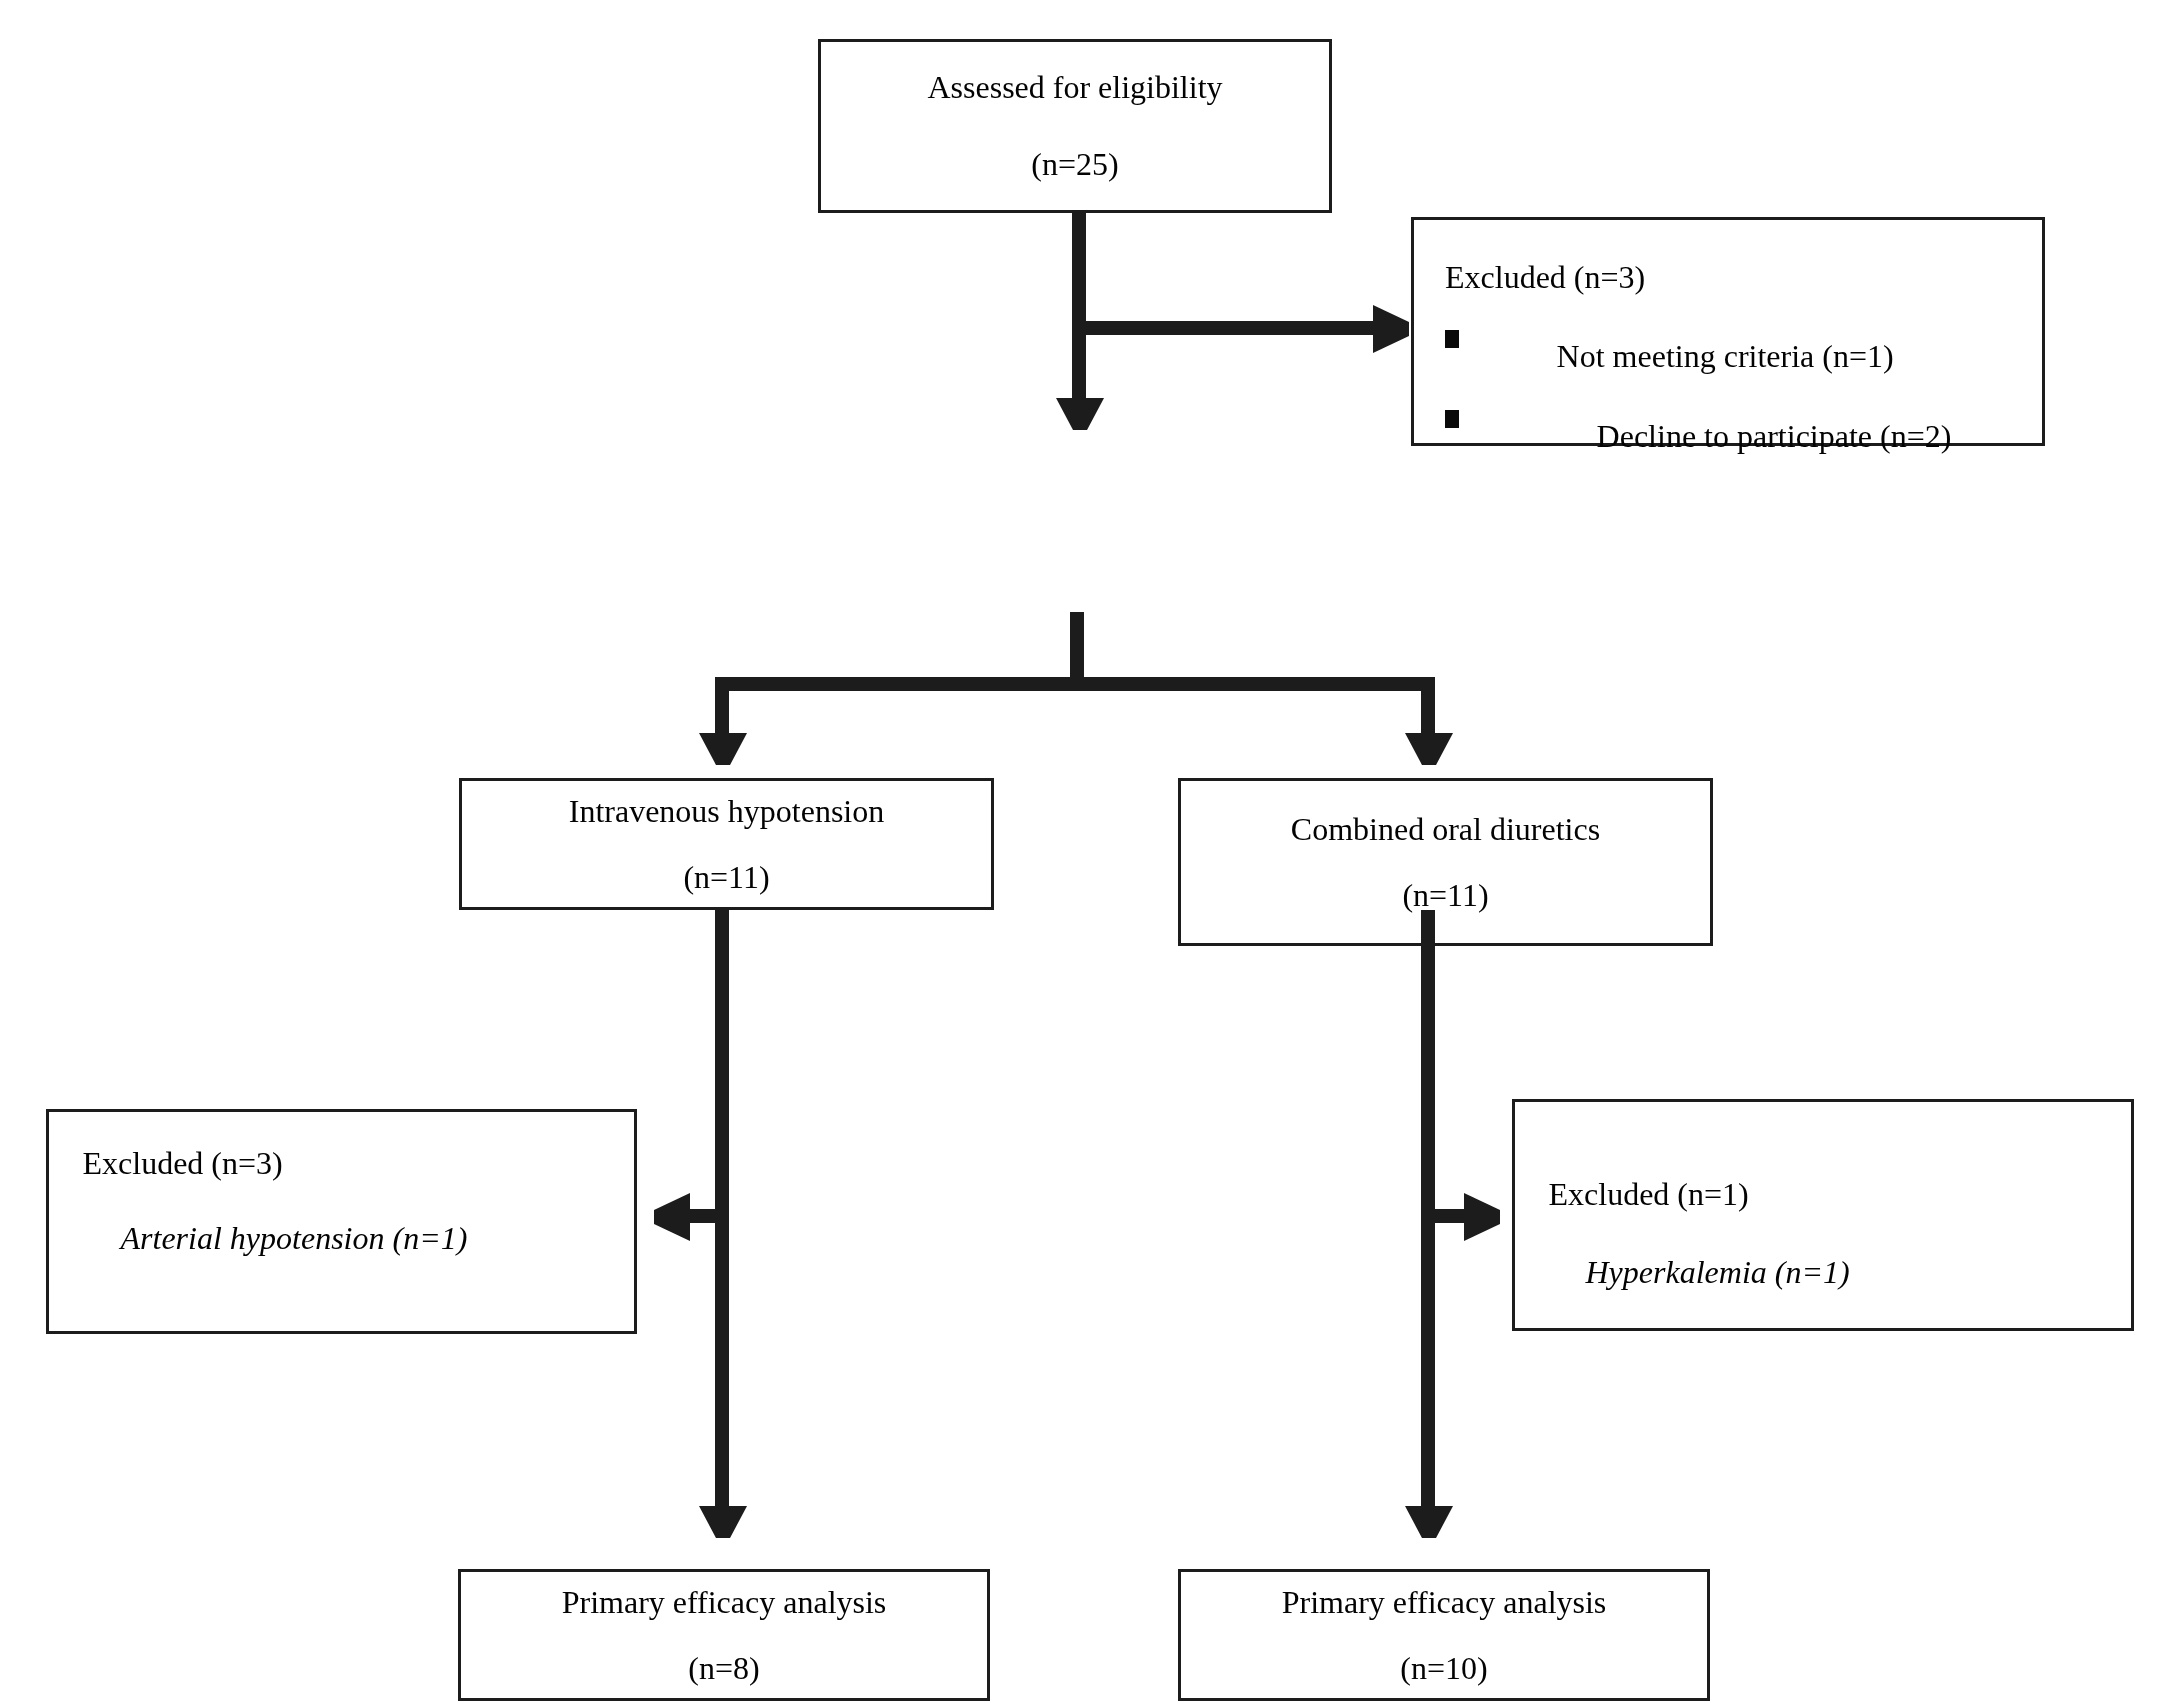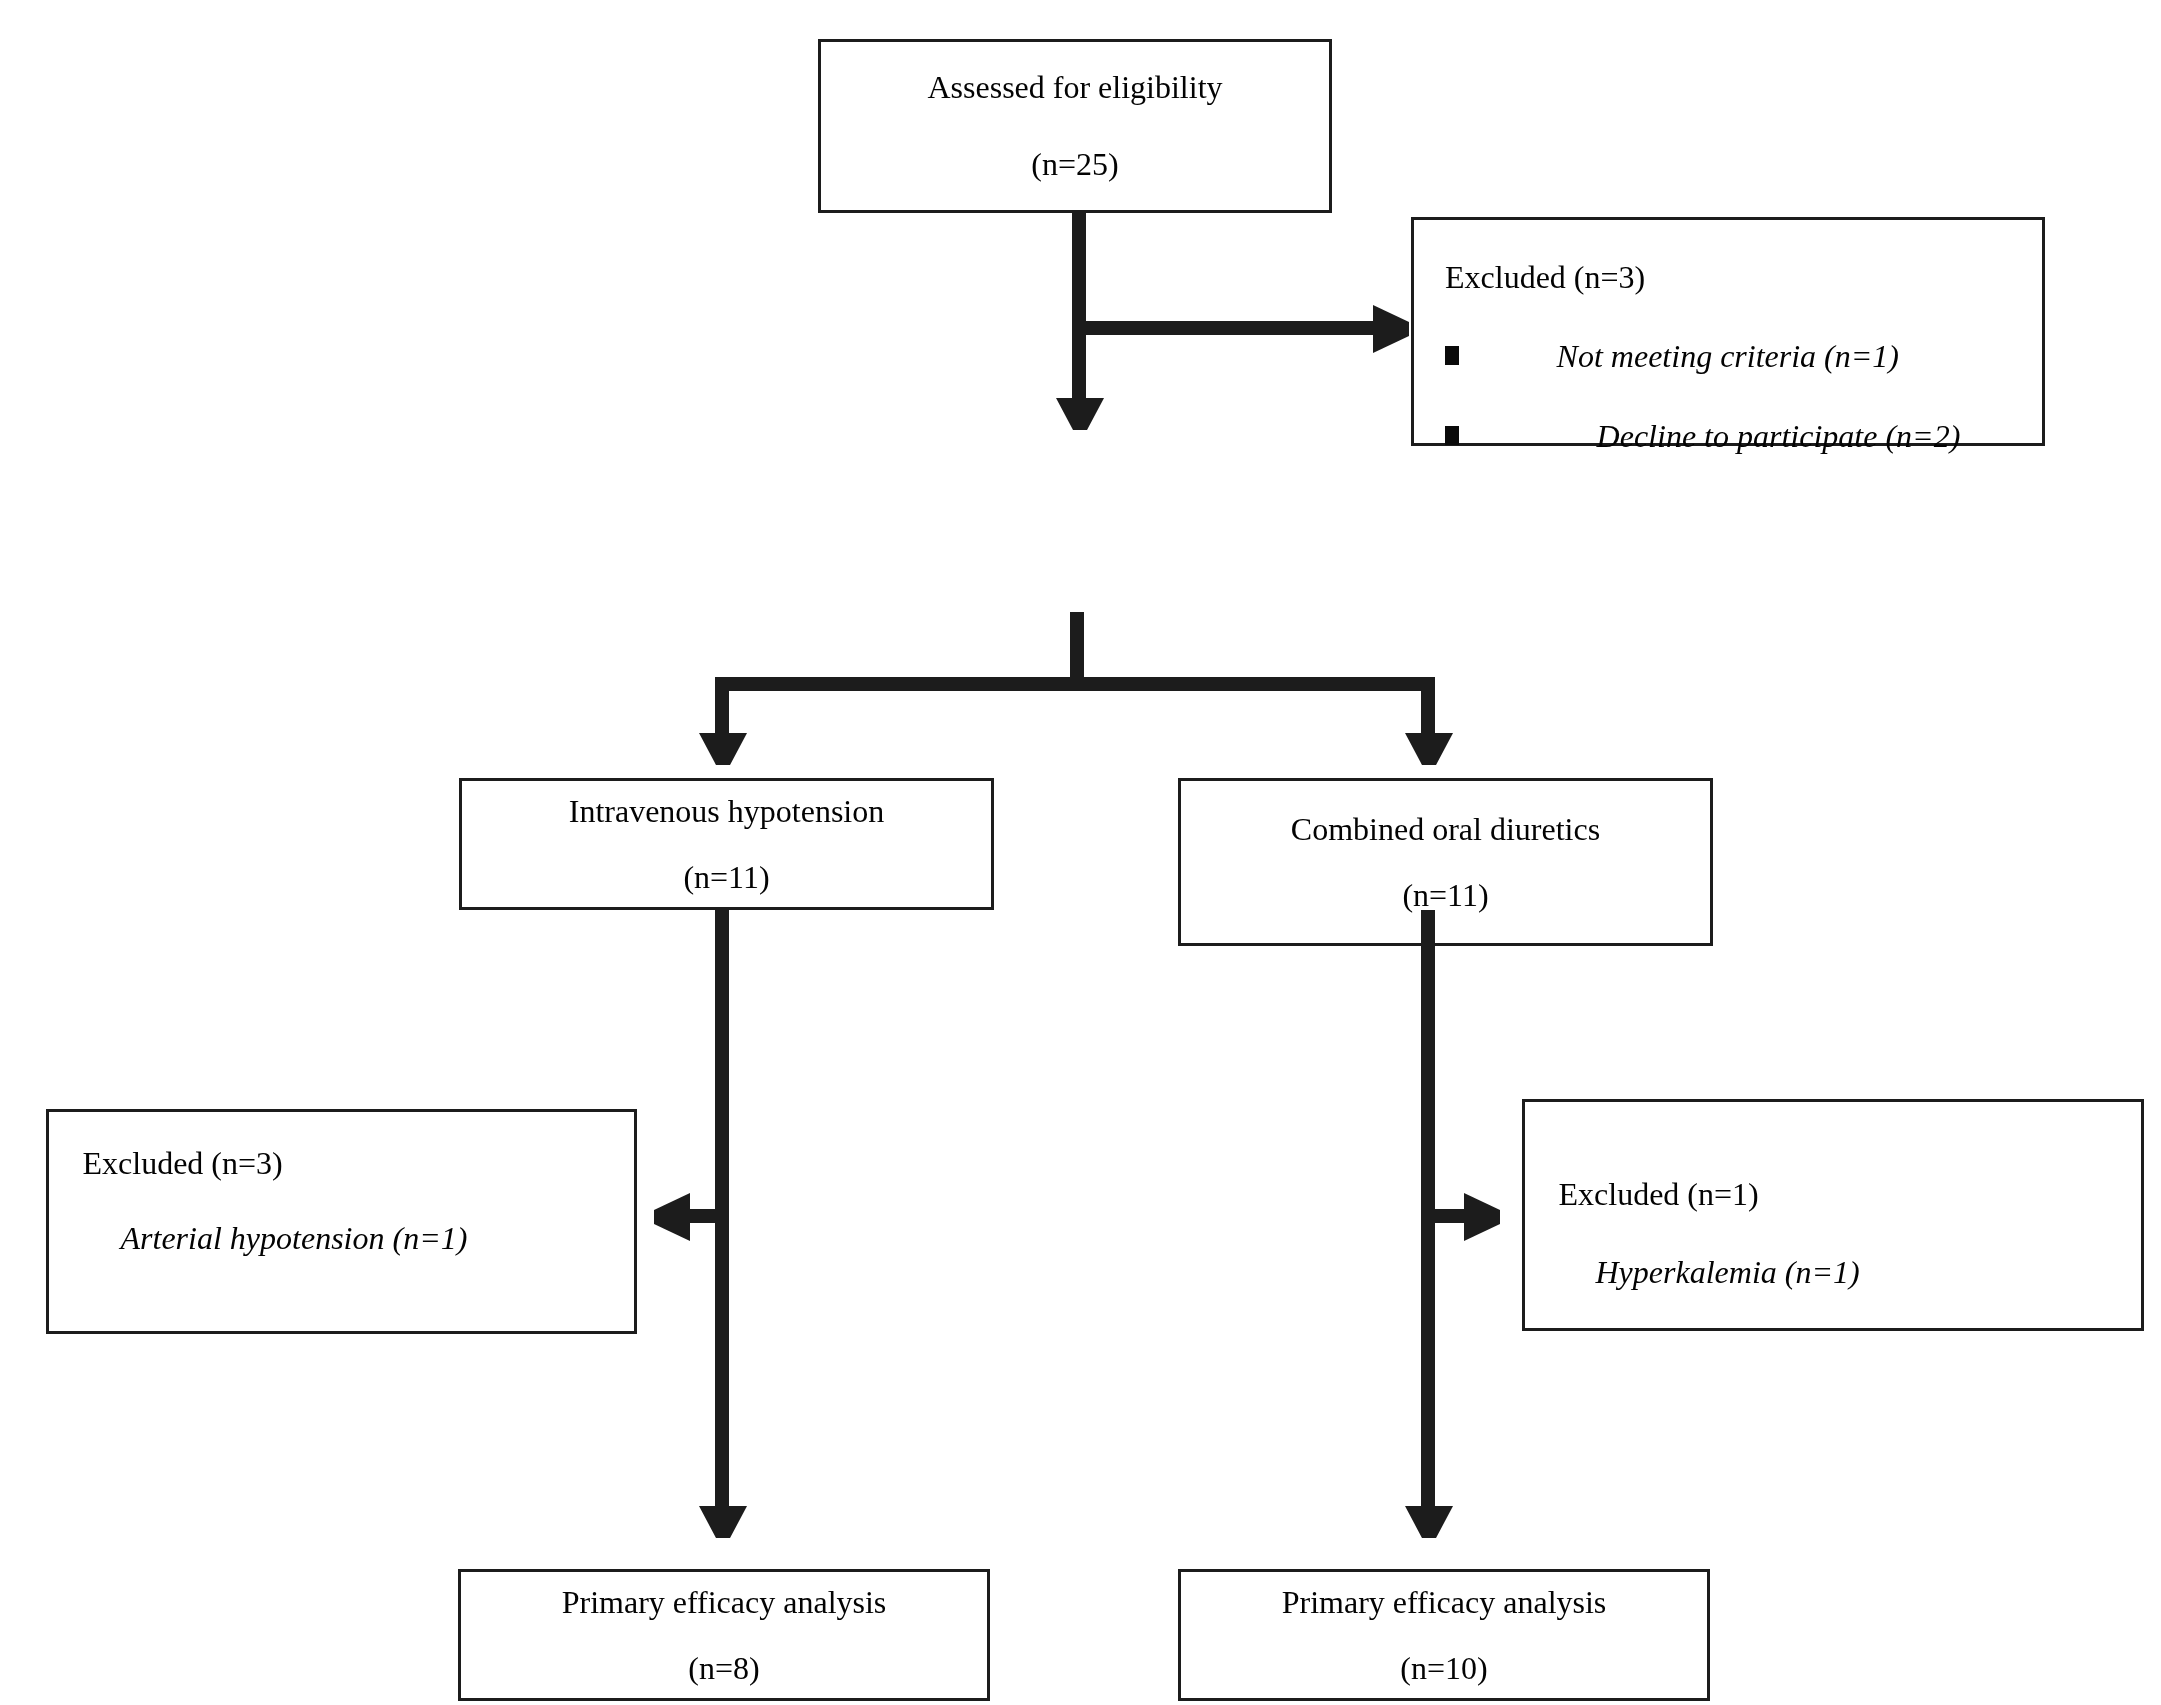--- a/index.html
+++ b/index.html
@@ -10,25 +10,25 @@
   
   .fbox { position:absolute; background:#ffffff; border:3.3px solid #1c1c1c; font-size:32px; line-height:38px; }
   .center { display:flex; flex-direction:column; align-items:center; justify-content:center; text-align:center; }
 
   #box-assessed      { left:804px; top:24.5px;   width:514px; height:174px; gap:24.5px; }
   #box-excluded-top  { left:1397px; top:203px;  width:634px; height:229px; padding:30.5px 13.2px 0 24px; }
   #box-randomized    { left:803px; top:437px;  width:511px; height:161px; gap:18px; }
   #box-arm-left      { left:445px;  top:764px; width:535px; height:132px; gap:14.6px; }
   #box-arm-right     { left:1164px; top:764px; width:535px; height:168px; gap:14.6px; }
   #box-excluded-left { left:32px;   top:1095px; width:591px; height:225px; padding:25px 13.2px 0 26.5px; }
-  #box-excluded-right{ left:1498px; top:1085px; width:622px; height:232px; padding:66px 13.2px 0 26.5px;margin-left:10px; }
+  #box-excluded-right{ left:1498px; top:1085px; width:622px; height:232px; padding:66px 13.2px 0 26.5px; }
   #box-analysis-left { left:444px;  top:1555px; width:532px; height:132px; gap:14.6px; }
   #box-analysis-right{ left:1164px; top:1555px; width:532px; height:132px; gap:14.6px; }
 
-  .bullet-row { display:flex; align-items:center; margin-top:20px; padding-left:6.6px;font-style:italic; }
+  .bullet-row { display:flex; margin-top:20px; padding-left:6.6px; }
   .bullet-row.r2 { margin-top:14px;gap:40px; }
   .bullet { width:10.6px; height:18.5px; background:#0a0a0a; margin-right:91px; flex:0 0 auto; }
 
   .excl-item { font-style:italic; padding-left:45px; margin-top:22.5px; }
   .excl-item.r2 { margin-top:24.5px; }
   #box-excluded-right .excl-item { margin-top:26px; padding-left:44px; }
 
   
   .line { position:absolute; background:#1c1c1c; }
   #v-assessed    { left:1058px; top:199px;  width:3.3px; height:185px; }

